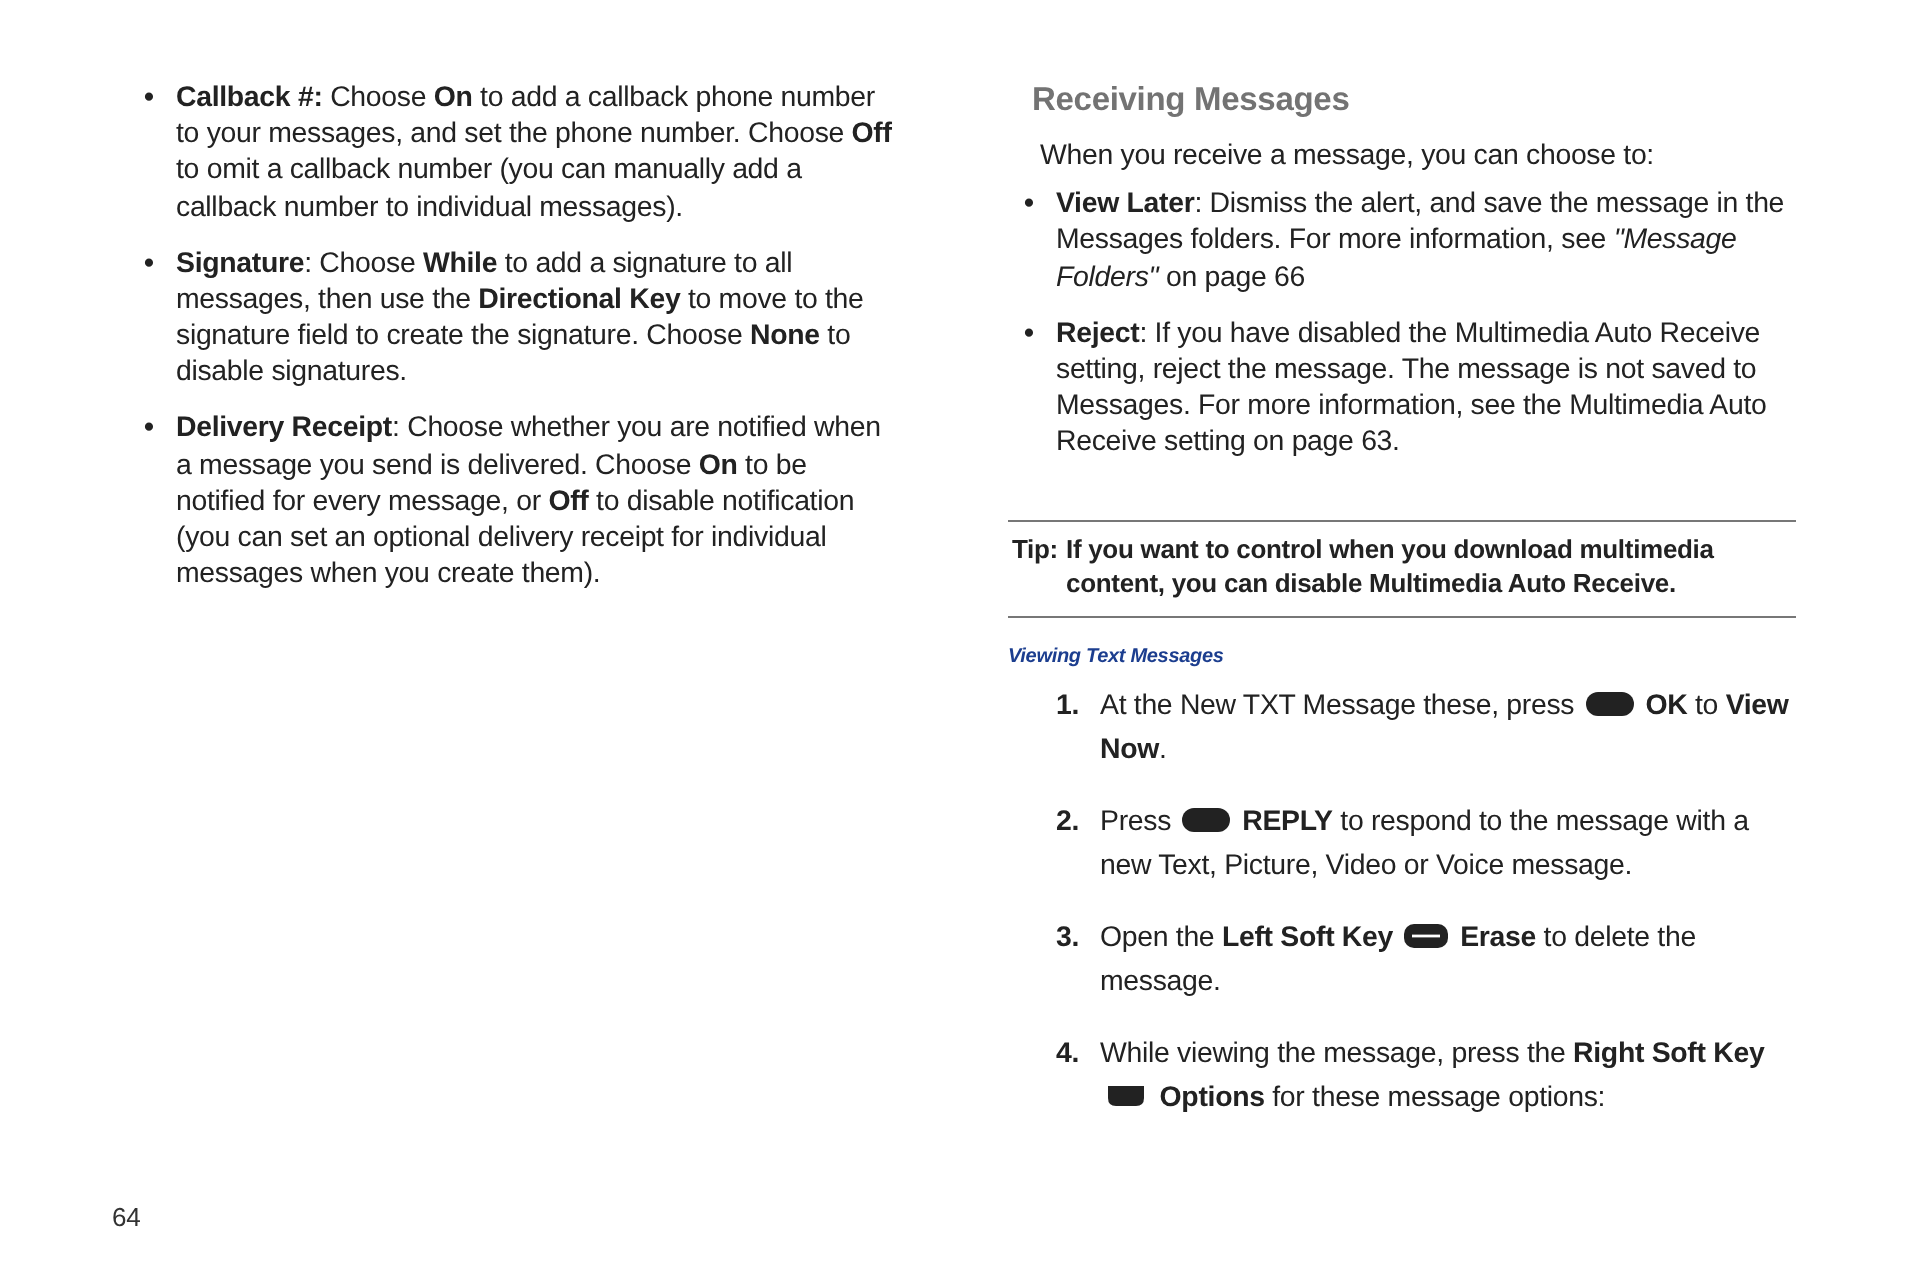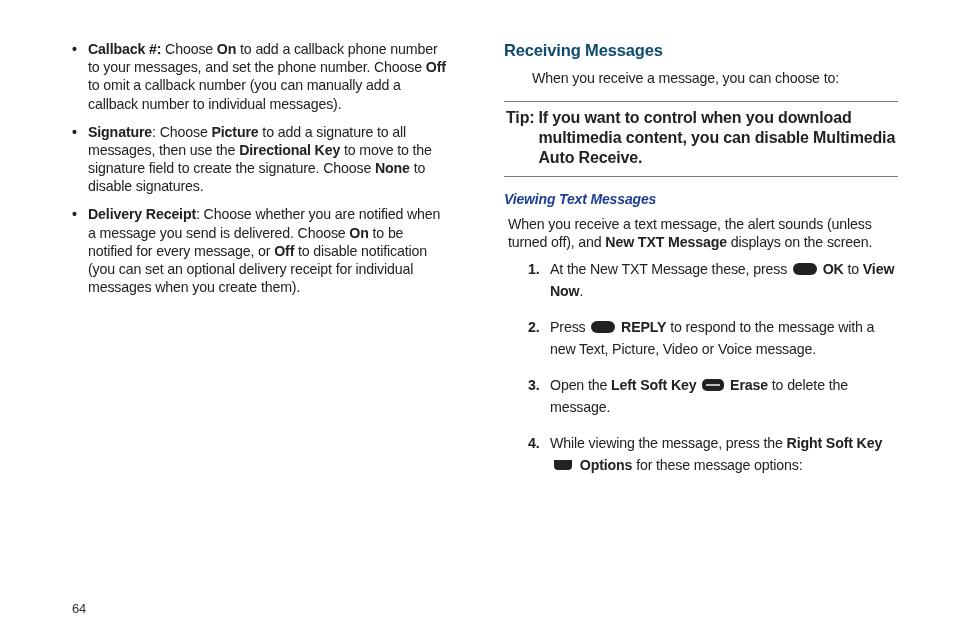--- a/index.html
+++ b/index.html
@@ -30,40 +30,40 @@
   }
   .bullet-list > li::before {
     content: "•";
     position: absolute;
     left: -4px;
     top: 0;
     font-weight: bold;
   }
   .b { font-weight: 700; }
   .h2 {
-    color: #0c4a6e;
+    color: #737373;
     font-weight: 800;
     font-size: 16.5px;
-    margin: 0 0 8px 0;
+    margin: 0 0 8px 12px;
   }
   .h3 {
     color: #1c3e8f;
     font-style: italic;
     font-weight: 700;
-    font-size: 14px;
+    font-size: 10px;
     margin: 14px 0 6px 0;
   }
-  .para { margin: 0 0 6px 28px; }
+  .para { margin: 0 0 6px 16px; }
   .ital { font-style: italic; }
   .tipbox {
     border-top: 1px solid #777;
     border-bottom: 1px solid #777;
     padding: 6px 2px 8px 2px;
-    margin: 14px 0 6px 0;
-    font-size: 16px;
+    margin: 30px 0 6px 0;
+    font-size: 13px;
     line-height: 1.25;
     display: flex;
   }
   .tip-label { font-weight: 700; padding-right: 4px; white-space: nowrap; }
   .tip-body { flex: 1; font-weight: bold; }
   .num-list { list-style: none; padding-left: 24px; margin-top: 4px; }
   .num-list > li {
     position: relative;
     padding-left: 22px;
     margin-bottom: 14px;
@@ -78,61 +78,64 @@
   .key {
     display: inline-block;
     vertical-align: middle;
     margin: 0 2px;
     position: relative;
     top: -1px;
   }
   .key svg { display: block; }
   .pagenum {
     position: absolute;
-    left: 72px;
+    left: 56px;
     bottom: 20px;
     font-size: 13px;
     color: #333;
   }
 </style>
 </head>
 <body>
 
 <div class="page">
 
   <div class="col">
     <ul class="bullet-list">
       <li>
         <span class="b">Callback #:</span>
         <span>Choose </span><span class="b">On</span><span> to add a callback phone number to your messages, and set the phone number. Choose </span><span class="b">Off</span><span> to omit a callback number (you can manually add a callback number to individual messages).</span>
       </li>
       <li>
-        <span class="b">Signature</span><span>: Choose </span><span class="b">Picture</span><span> to add a signature to all messages, then use the </span><span class="b">Directional Key</span><span> to move to the signature field to create the signature. Choose </span><span class="b">None</span><span> to disable signatures.</span>
+        <span class="b">Signature</span><span>: Choose </span><span class="b">While</span><span> to add a signature to all messages, then use the </span><span class="b">Directional Key</span><span> to move to the signature field to create the signature. Choose </span><span class="b">None</span><span> to disable signatures.</span>
       </li>
       <li>
         <span class="b">Delivery Receipt</span><span>: Choose whether you are notified when a message you send is delivered. Choose </span><span class="b">On</span><span> to be notified for every message, or </span><span class="b">Off</span><span> to disable notification (you can set an optional delivery receipt for individual messages when you create them).</span>
       </li>
     </ul>
   </div>
 
   <div class="col">
     <div class="h2">Receiving Messages</div>
     <p class="para">When you receive a message, you can choose to:</p>
     <ul class="bullet-list" style="padding-left:12px;">
+      <li>
+        <span class="b">View Later</span><span>: Dismiss the alert, and save the message in the Messages folders. For more information, see </span><span class="ital">"Message Folders"</span><span> on page 66</span>
+      </li>
+      <li>
+        <span class="b"> Reject</span><span>: If you have disabled the Multimedia Auto Receive setting, reject the message. The message is not saved to Messages. For more information, see the Multimedia Auto Receive setting on page 63.</span>
+      </li>
     </ul>
 
     <div class="tipbox">
       <span class="tip-label">Tip:</span>
       <span class="tip-body">If you want to control when you download multimedia content, you can disable Multimedia Auto Receive.</span>
     </div>
 
     <div class="h3">Viewing Text Messages</div>
-    <p class="para" style="margin-left:4px;">
-      <span>When you receive a text message, the alert sounds (unless turned off), and </span><span class="b">New TXT Message</span><span> displays on the screen.</span>
-    </p>
 
     <ol class="num-list">
       <li>
         <span class="num">1.</span>
         <span>At the New TXT Message these, press </span><span class="key"><svg width="24" height="12">
               <rect x="0" y="0" rx="6" ry="6" width="24" height="12" fill="#222"></rect>
             </svg></span>
         <span class="b">OK</span><span> to </span><span class="b">View Now</span><span>.</span>
       </li>
       <li>

